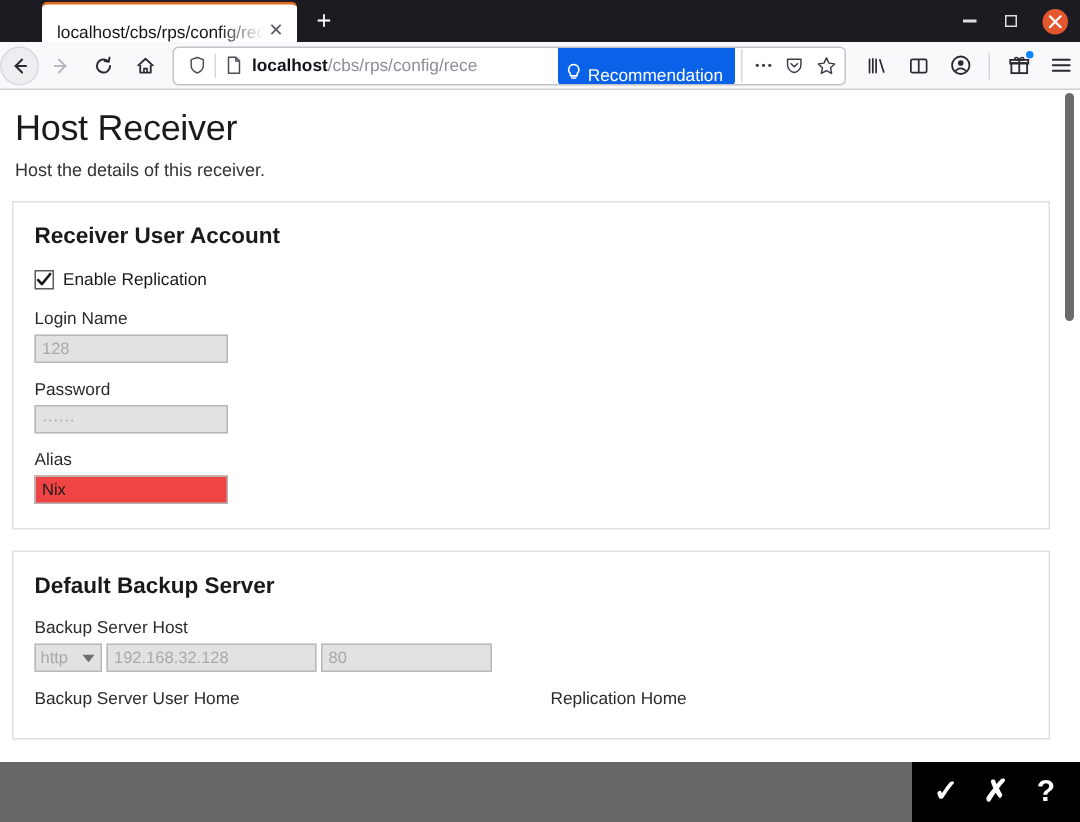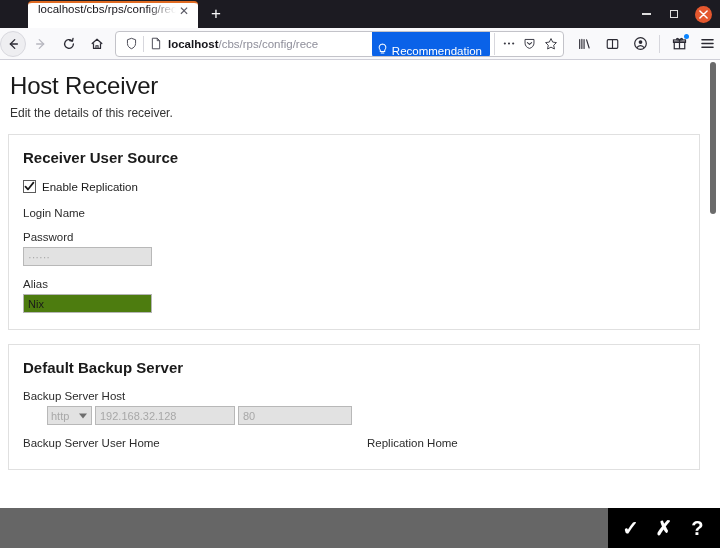--- a/index.html
+++ b/index.html
@@ -31,21 +31,21 @@
   }
   .tabstrip-lead { width: 28px; height: 28px; }
   .tab {
     height: 27px;
     min-width: 150px;
     max-width: 170px;
     background: #ffffff;
     border-top: 2px solid #e06c24;
     border-radius: 4px 4px 0 0;
     display: flex;
-    align-items: flex-start;
+    align-items: flex-end;
     padding: 0 6px 0 10px;
     position: relative;
     overflow: hidden;
   }
   .tab-title {
     font-size: 11.5px;
     color: #15141a;
     white-space: nowrap;
     overflow: hidden;
     flex: 1 1 auto;
@@ -234,40 +234,40 @@
     background: #ffffff;
     display: flex; align-items: center; justify-content: center;
     flex: 0 0 13px;
   }
   .chk svg { display:block; }
   .chk-label { font-size: 11.5px; color: #1a1a1a; }
 
   input.txt, .fauxinput {
     height: 19px;
     border: 1px solid #b5b5b5;
-    background: #4d7c0f;
+    background: #ef4444;
     font-family: "Liberation Sans", sans-serif;
     font-size: 11px;
     color: #1a1a1a;
     padding: 0 4px;
     display: block;
     outline: none;
   }
   input.txt[disabled], .fauxinput.disabled {
     background: #e2e2e2;
     border: 1px solid #b8b8b8;
     color: #a8a8a8;
   }
   input.txt::placeholder { color: #a8a8a8; }
 
   .w-login { width: 129px; }
   .w-alias { width: 129px; }
   .w-home  { width: 352px; }
 
-  .host-row { display: flex; align-items: flex-end; gap: 3px; margin-left: 24px; }
+  .host-row { display: flex; align-items: flex-end; gap: 3px; }
   .sel-proto {
     width: 45px; height: 19px;
     border: 1px solid #b8b8b8;
     background: #e2e2e2;
     color: #a8a8a8;
     font-size: 11px;
     display: flex; align-items: center;
     padding: 0 3px;
     position: relative;
   }
@@ -464,36 +464,37 @@
             <path d="M2 3 H14 M2 7 H14 M2 11 H14" stroke="#2b2a33" stroke-width="1.5" stroke-linecap="round"></path>
           </svg>
       </div>
     </div>
   </div>
 
   <div id="viewport">
     <div id="page">
 
       <h1 class="page-title">Host Receiver</h1>
-      <div class="page-sub">Edit the details of this receiver.</div>
+      <div class="page-sub">Host the details of this receiver.</div>
 
       <section class="panel">
-        <div class="panel-title">Receiver User Source</div>
+        <div class="panel-title">Receiver User Account</div>
 
         <div class="chk-row">
           <span class="chk">
             <svg width="11" height="11" viewBox="0 0 12 12" aria-hidden="true">
                 <path d="M1.6 6.2 L4.3 9.2 L10.3 1.8" fill="none" stroke="#1a1a1a" stroke-width="1.9" stroke-linecap="round" stroke-linejoin="round"></path>
               </svg>
           </span>
           <span class="chk-label">Enable Replication</span>
         </div>
 
         <div class="field-row">
           <div class="field-label">Login Name</div>
+          <input class="txt w-login" type="text" disabled="" value="128" style="">
         </div>
 
         <div class="field-row">
           <div class="field-label">Password</div>
           <input class="txt w-login" type="text" disabled="" value="······" style="">
         </div>
 
         <div class="field-row" style="margin-bottom:0;">
           <div class="field-label">Alias</div>
           <input class="txt w-alias" type="text" value="Nix" style="">

